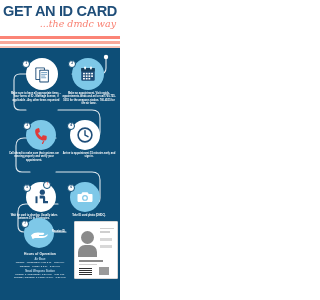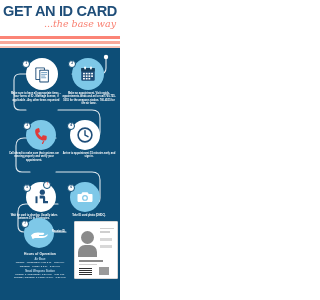--- a/index.html
+++ b/index.html
@@ -79,21 +79,21 @@
   .bar{position:absolute;background:#2f2f2f;}
   .sq{position:absolute;background:#9a9a9a;}
 </style>
 </head>
 <body>
 
 <div class="page">
 
   <div class="header">
     <div class="title">GET AN ID CARD</div>
-    <div class="subtitle">...the base way</div>
+    <div class="subtitle">...the dmdc way</div>
   </div>
 
   <div class="stripe stripe-a"></div>
   <div class="stripe stripe-b"></div>
   <div class="stripe stripe-c"></div>
   <div class="stripe stripe-d"></div>
   <div class="stripe stripe-e"></div>
 
   <div class="body">
 

